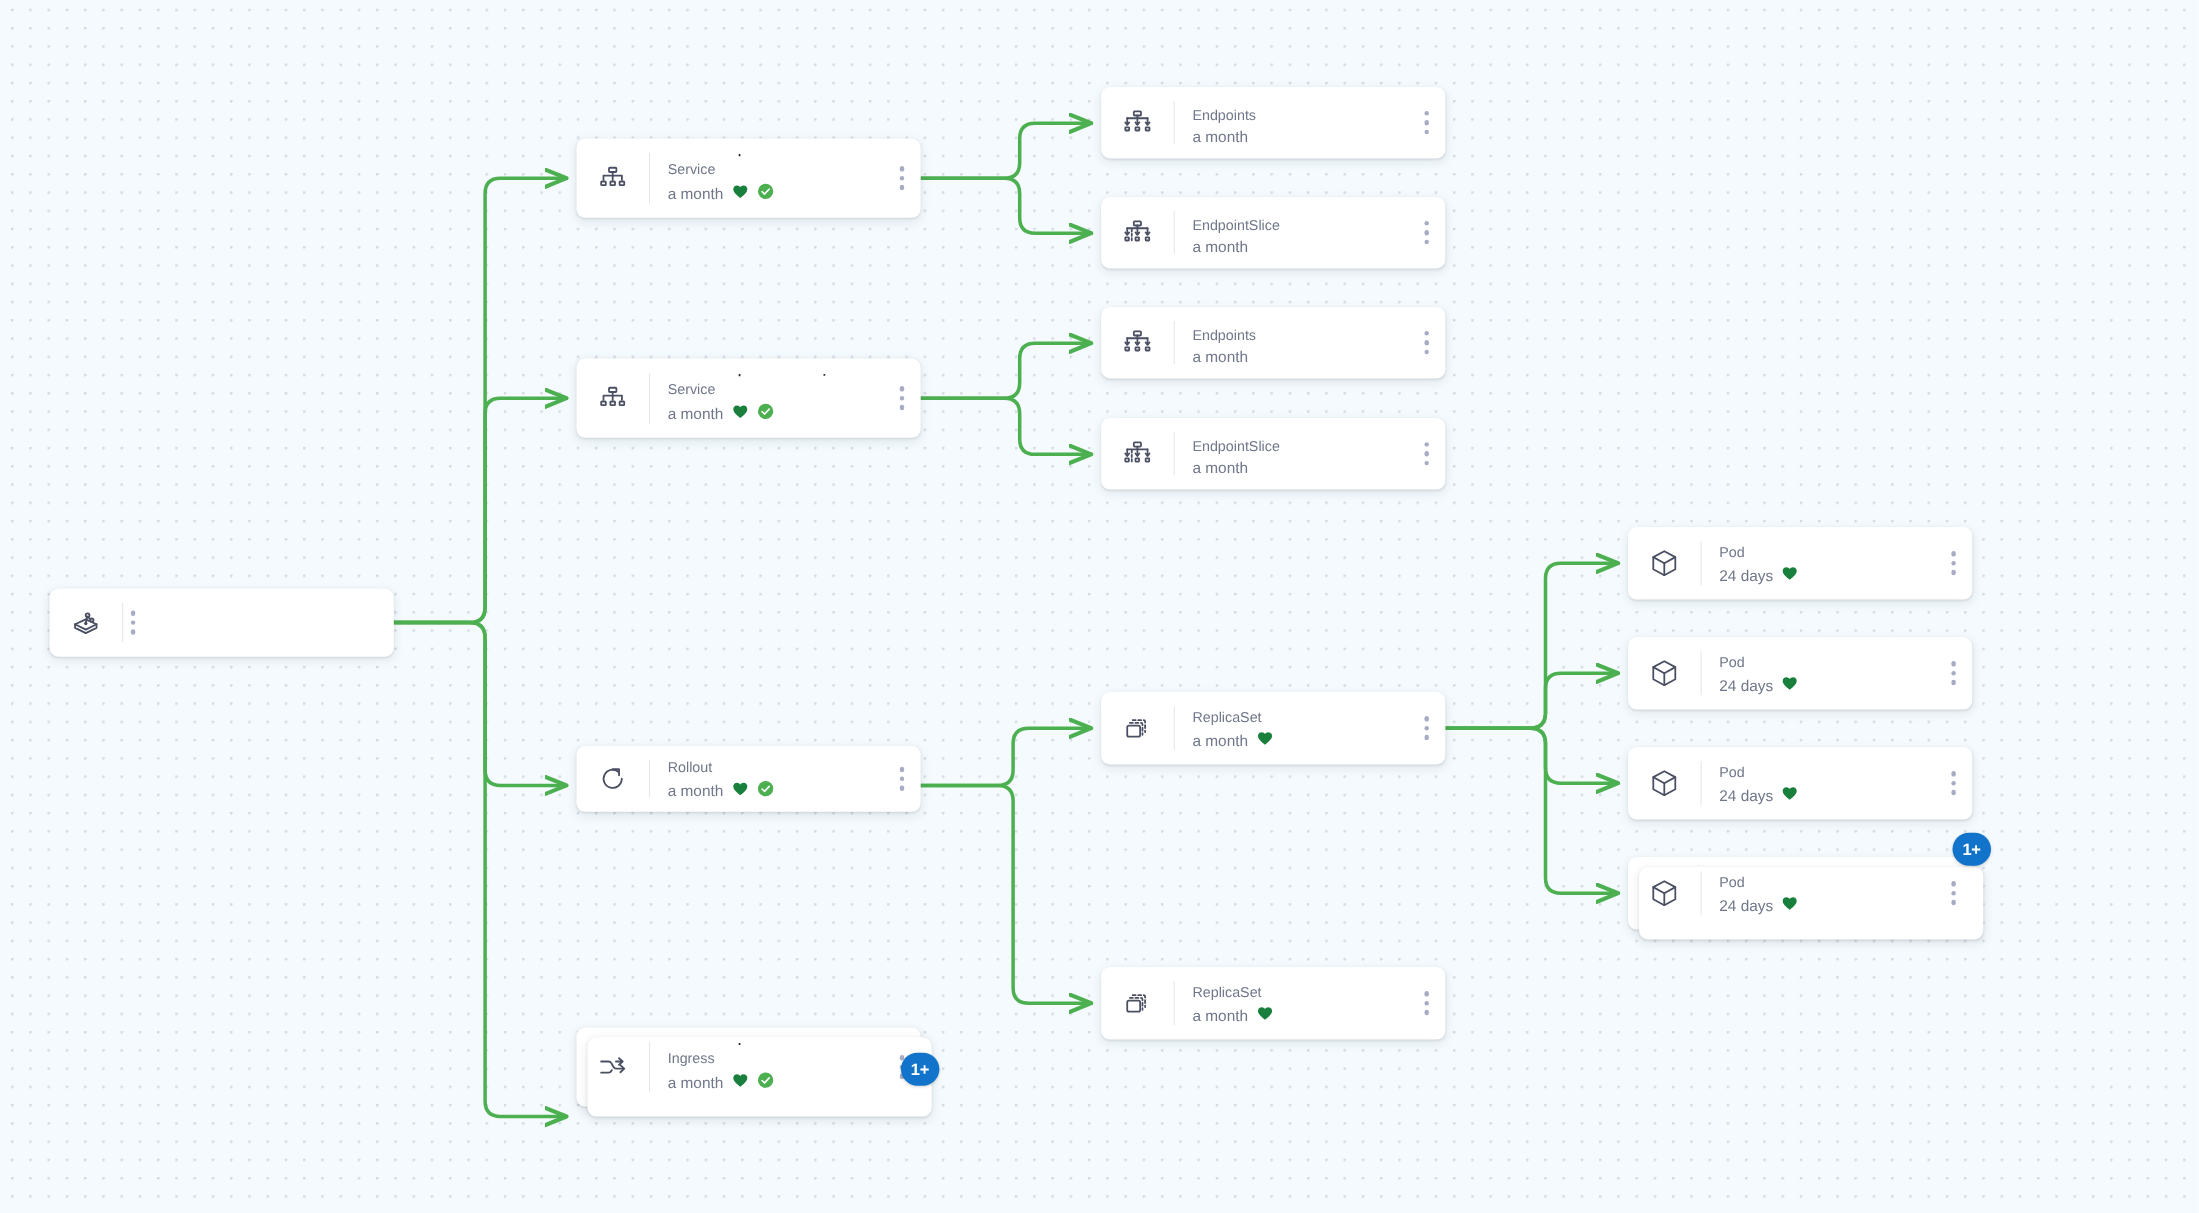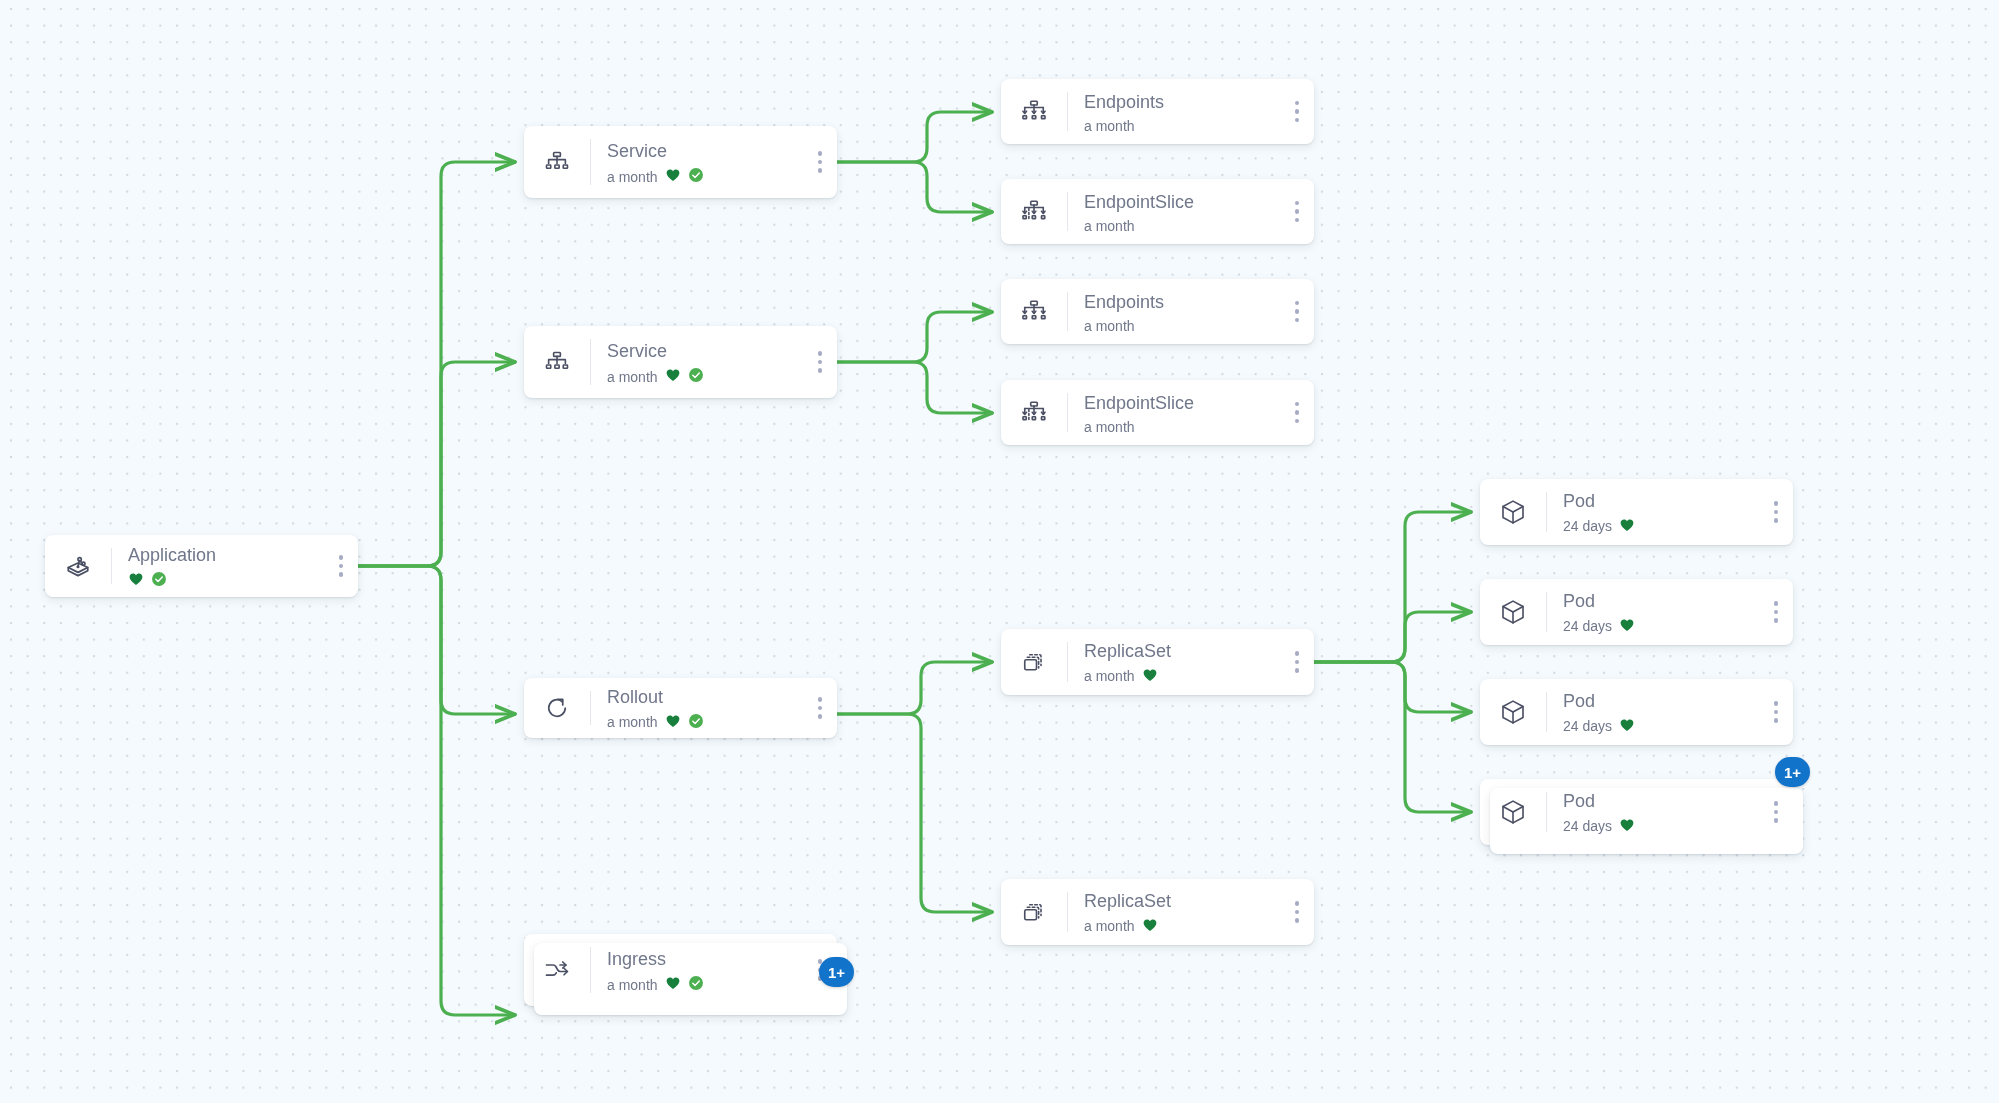--- a/index.html
+++ b/index.html
@@ -77,21 +77,21 @@
   .node-title {
     font-size: 17.5px;
     color: #1f2430;
     line-height: 1.25;
     white-space: nowrap;
     overflow: hidden;
     text-overflow: ellipsis;
     letter-spacing: -0.1px;
   }
   .node-kind {
-    font-size: 18px;
+    font-size: 13px;
     color: #70778a;
     margin-top: 4px;
     line-height: 1.2;
     white-space: nowrap;
   }
   .node-meta {
     display: flex;
     align-items: center;
     gap: 7px;
     margin-top: 4px;
@@ -178,33 +178,20 @@
       <path d="M4.2 13.2 L12 9.6 L19.8 13.2 L12 17.1 Z"></path>
       <path d="M4.2 13.2 v2.6 L12 19.7 l7.8 -3.9 v-2.6"></path>
       <circle cx="12" cy="12.6" r="1.25" fill="currentColor" stroke="none"></circle>
       <path d="M12 12.2 L13.1 7.6"></path>
       <circle cx="13.3" cy="6.6" r="1.35"></circle>
       <path d="M13.1 7.8 L15.6 9.6"></path>
       <circle cx="16.4" cy="10.1" r="1.2"></circle>
     </svg>
         </div>
         <div class="node-divider"></div>
-        <div class="node-body">
-          <div class="node-title">canary-demo</div>
-          <div class="node-kind">Application</div>
-          <div class="node-meta">
-            <span><svg class="heart" viewBox="0 0 24 24" aria-hidden="true">
-  <path fill="#18803c" d="M12 21 C 5.6 16.2 2.4 12.8 2.4 9.1 C 2.4 6.1 4.7 3.9 7.5 3.9 C 9.4 3.9 11.1 4.9 12 6.5 C 12.9 4.9 14.6 3.9 16.5 3.9 C 19.3 3.9 21.6 6.1 21.6 9.1 C 21.6 12.8 18.4 16.2 12 21 Z"></path>
-</svg></span>
-            <span><svg class="check" viewBox="0 0 24 24" aria-hidden="true">
-  <circle cx="12" cy="12" r="10.4" fill="#4caf50"></circle>
-  <path d="M7.2 12.4 L10.6 15.6 L16.9 8.9" fill="none" stroke="#ffffff" stroke-width="2.2" stroke-linecap="round" stroke-linejoin="round"></path>
-</svg></span>
-          </div>
-        </div>
         <div class="kebab">
           <i></i>
           <i></i>
           <i></i>
         </div>
       </div>
       <div class="node" id="node-svc-canary-demo" style="left: 524px; top: 126px; width: 313px; height: 72px;">
         <div class="node-icon">
           <svg width="30" height="30" viewBox="0 0 24 24" fill="none" stroke="currentColor" stroke-width="1.3" stroke-linecap="round" stroke-linejoin="round">
       <rect x="9.3" y="4.4" width="5.4" height="3.1" rx="0.6"></rect>

